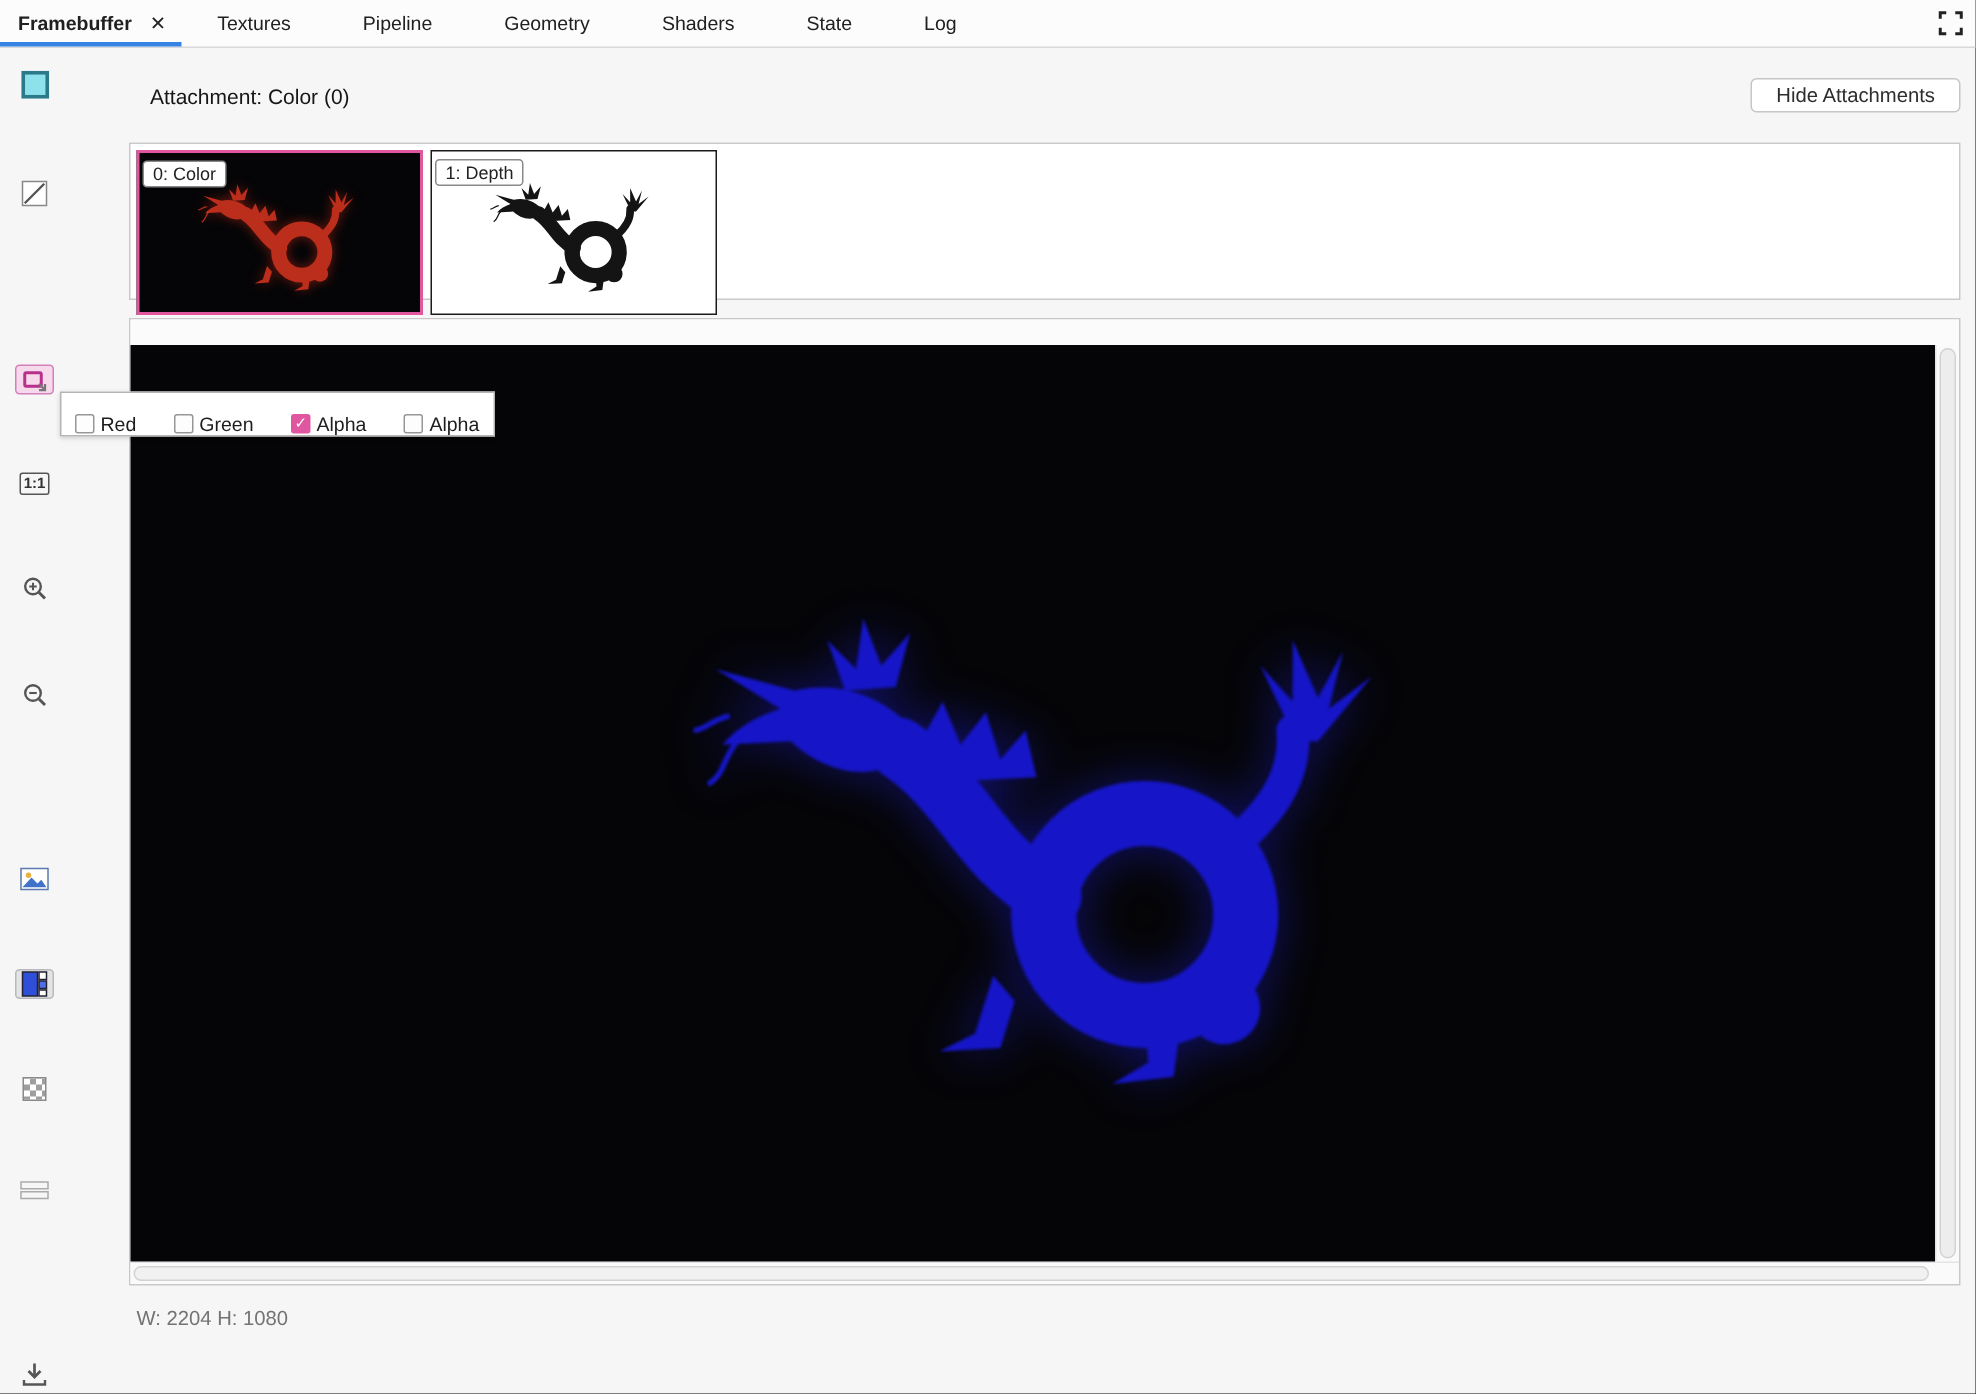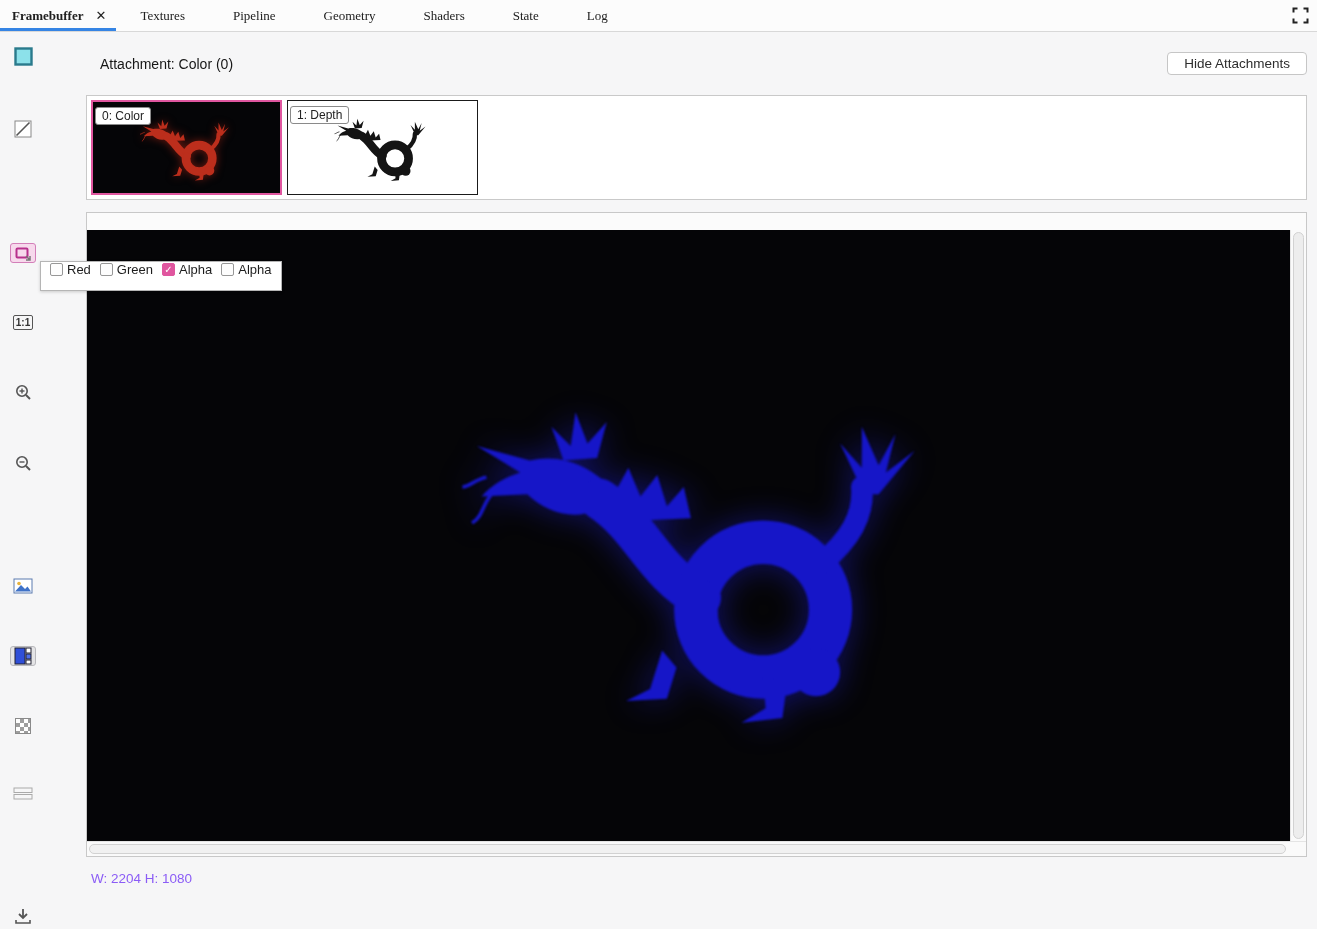--- a/index.html
+++ b/index.html
@@ -10,21 +10,21 @@
     --dragon-depth:#141414;
     --canvas-black:#050507;
   }
   *{box-sizing:border-box;margin:0;padding:0;}
   html,body{width:1317px;height:929px;overflow:hidden;}
   body{
     font-family:"Liberation Sans","DejaVu Sans",sans-serif;
     font-size:13px;color:#1a1a1a;background:#f6f6f7;position:relative;
   }
   
-  .tabbar{height:32px;background:#fcfcfc;border-bottom:1px solid #d8d8d8;display:flex;align-items:stretch;font-family:Liberation Serif, serif;}
+  .tabbar{height:32px;background:#fcfcfc;border-bottom:1px solid #d8d8d8;display:flex;align-items:stretch;}
   .tab{display:flex;align-items:center;justify-content:center;padding:0 24px;cursor:default;color:#202020;position:relative;}
   .tab.active{font-weight:bold;padding:0 10px 0 12px;}
   .tab.active::after{content:"";position:absolute;left:0;right:0;bottom:0;height:3px;background:var(--tab-active-blue);}
   .tab-close{font-weight:normal;margin-left:12px;font-size:13px;color:#222;cursor:pointer;line-height:1;}
   .tabbar-spacer{flex:1;}
   .fullscreen-btn{width:34px;display:flex;align-items:center;justify-content:center;cursor:pointer;}
   
   .content{display:flex;height:897px;}
   .ltoolbar{width:46px;padding-top:13px;display:flex;flex-direction:column;align-items:center;flex:0 0 46px;gap:48px;}
   .tbtn{width:26px;height:24px;margin-bottom:3px;display:flex;align-items:center;justify-content:center;border:1px solid transparent;border-radius:3px;cursor:pointer;}
@@ -34,41 +34,41 @@
   .tgap-lg{height:18px;}
   .one-to-one{font-size:10px;font-weight:bold;color:#333;border:1px solid #555;border-radius:2px;padding:0 2px;line-height:13px;}
   .checker{width:16px;height:16px;border:1px solid #8a8a8a;background:repeating-conic-gradient(#9e9e9e 0 25%,#ffffff 0 50%);background-size:8px 8px;}
   .main{flex:1;margin-right:10px;display:flex;flex-direction:column;padding-left:40px;}
   
   .attach-header{height:63px;display:flex;align-items:center;justify-content:space-between;padding-left:14px;}
   .attach-label{font-size:14px;color:#161616;}
   .hide-btn{font-family:inherit;font-size:13.5px;color:#2d2d2d;background:#ffffff;border:1px solid #c6c6c6;border-radius:4px;height:23px;padding:0 16px;cursor:pointer;}
   
   .attach-strip{height:105px;background:#ffffff;border:1px solid #c9c9c9;display:flex;padding:4px;gap:5px;}
-  .thumb{width:191px;height:95px;position:relative;display:flex;align-items:center;justify-content:center;cursor:pointer;}
+  .thumb{width:191px;height:110px;position:relative;display:flex;align-items:center;justify-content:center;cursor:pointer;}
   .thumb.color-thumb{background:var(--canvas-black);border:2px solid var(--accent-pink);}
   .thumb.depth-thumb{background:#ffffff;border:1px solid #1a1a1a;}
   .chip{position:absolute;top:5px;left:2px;background:#ffffff;border:1px solid #8a8a8a;border-radius:3px;font-size:12px;color:#222;padding:1px 6px;white-space:nowrap;z-index:2;}
   .thumb svg.dragon{width:64%;height:78%;}
   .dragon-red-c{color:var(--dragon-red);filter:drop-shadow(0 0 4px rgba(200,40,20,.55));}
   .dragon-depth-c{color:var(--dragon-depth);}
   
   .viewport{margin-top:12px;height:645px;border:1px solid #c8c8c8;background:#fdfdfd;display:flex;flex-direction:column;}
   .vp-topgutter{height:17px;background:#fbfbfb;}
   .vp-mid{flex:1;display:flex;min-height:0;}
   .canvas{flex:1;background:var(--canvas-black);position:relative;overflow:hidden;cursor:crosshair;}
   .dragon-main{position:absolute;left:31%;top:23%;width:40%;height:60%;color:var(--dragon-blue);filter:blur(1.1px) drop-shadow(0 0 16px rgba(30,30,225,.45));}
   .vscroll{width:16px;background:#fafafa;border-left:1px solid #e4e4e4;padding:2px;}
   .vthumb{width:11px;height:100%;background:#ededed;border:1px solid #d2d2d2;border-radius:6px;}
   .hscroll{height:15px;background:#fafafa;border-top:1px solid #e4e4e4;padding:2px 20px 2px 2px;}
   .hthumb{height:10px;width:100%;background:#f1f1f1;border:1px solid #d2d2d2;border-radius:5px;}
   
-  .statusline{margin:14px 0 0 5px;font-size:13.5px;color:#8b5cf6;}
-  
-  .channel-overlay{position:absolute;left:40px;top:261px;height:30px;background:#ffffff;border:1px solid #b5b5b5;box-shadow:0 1px 3px rgba(0,0,0,.18);display:flex;align-items:flex-start;padding:0 9px;gap:9px;z-index:10;}
+  .statusline{margin:14px 0 0 5px;font-size:13.5px;color:#737373;}
+  
+  .channel-overlay{position:absolute;left:40px;top:261px;height:30px;background:#ffffff;border:1px solid #b5b5b5;box-shadow:0 1px 3px rgba(0,0,0,.18);display:flex;align-items:flex-end;padding:0 9px;gap:25px;z-index:10;}
   .chk{display:flex;align-items:center;gap:4px;cursor:pointer;color:#1d1d1d;font-size:13px;}
   .chk-box{width:13px;height:13px;border:1px solid #979797;border-radius:2px;background:#fdfdfd;display:inline-flex;align-items:center;justify-content:center;}
   .chk-box.checked{background:var(--accent-pink);border-color:var(--accent-pink);}
   .chk-box.checked::after{content:"\2713";color:#fff;font-size:10px;font-weight:bold;line-height:1;}
   svg{display:block;}
 </style>
 </head>
 <body>
 
 <svg width="0" height="0" style="position:absolute">

